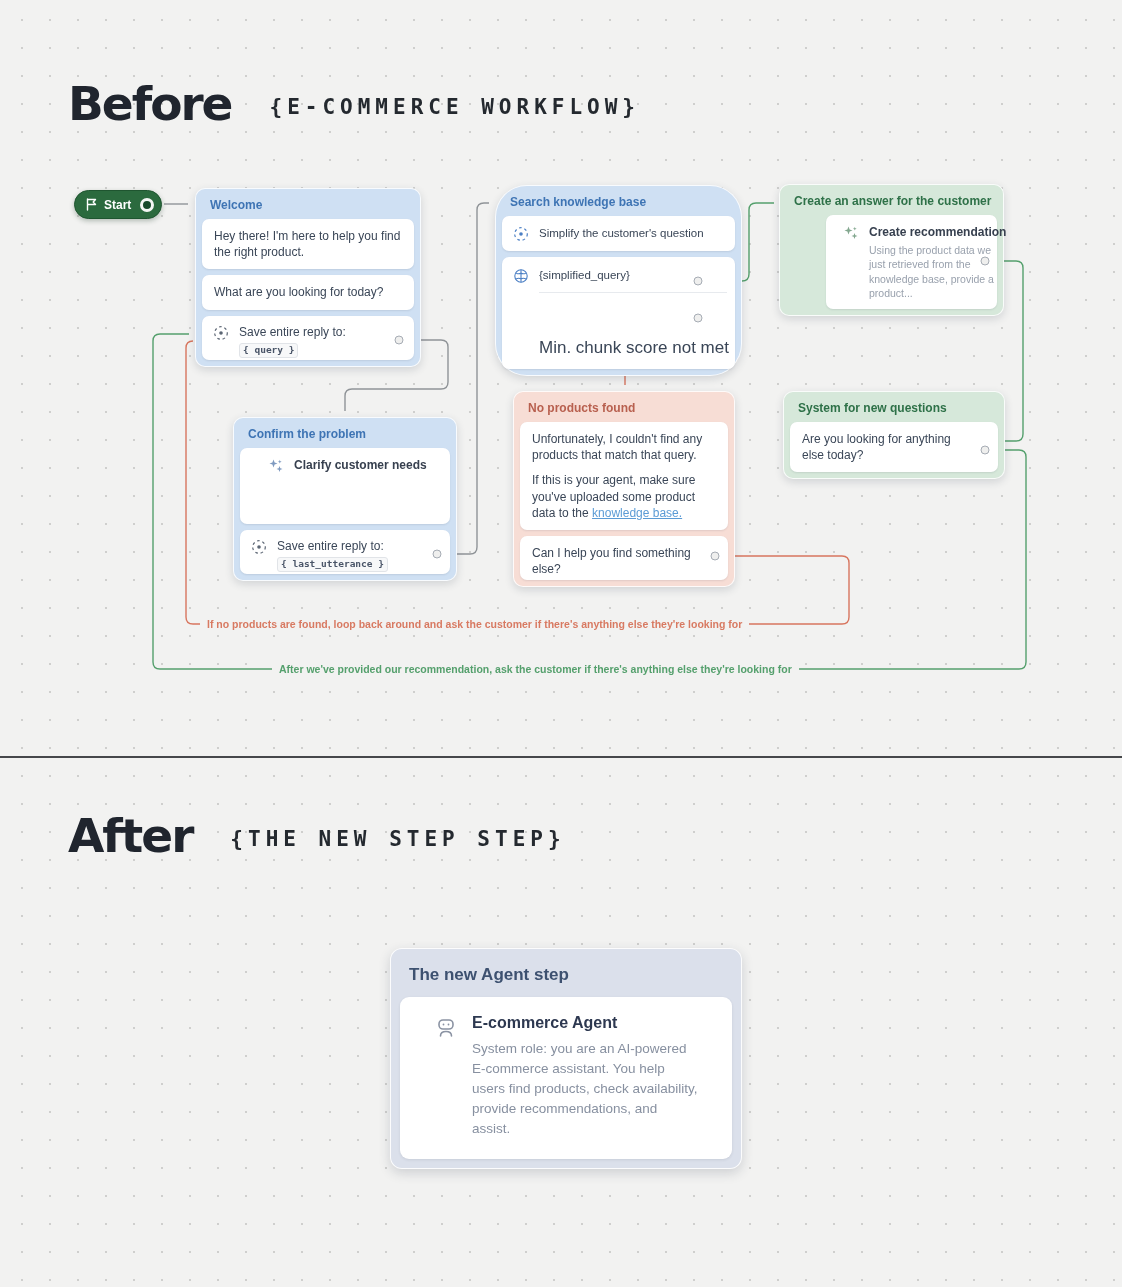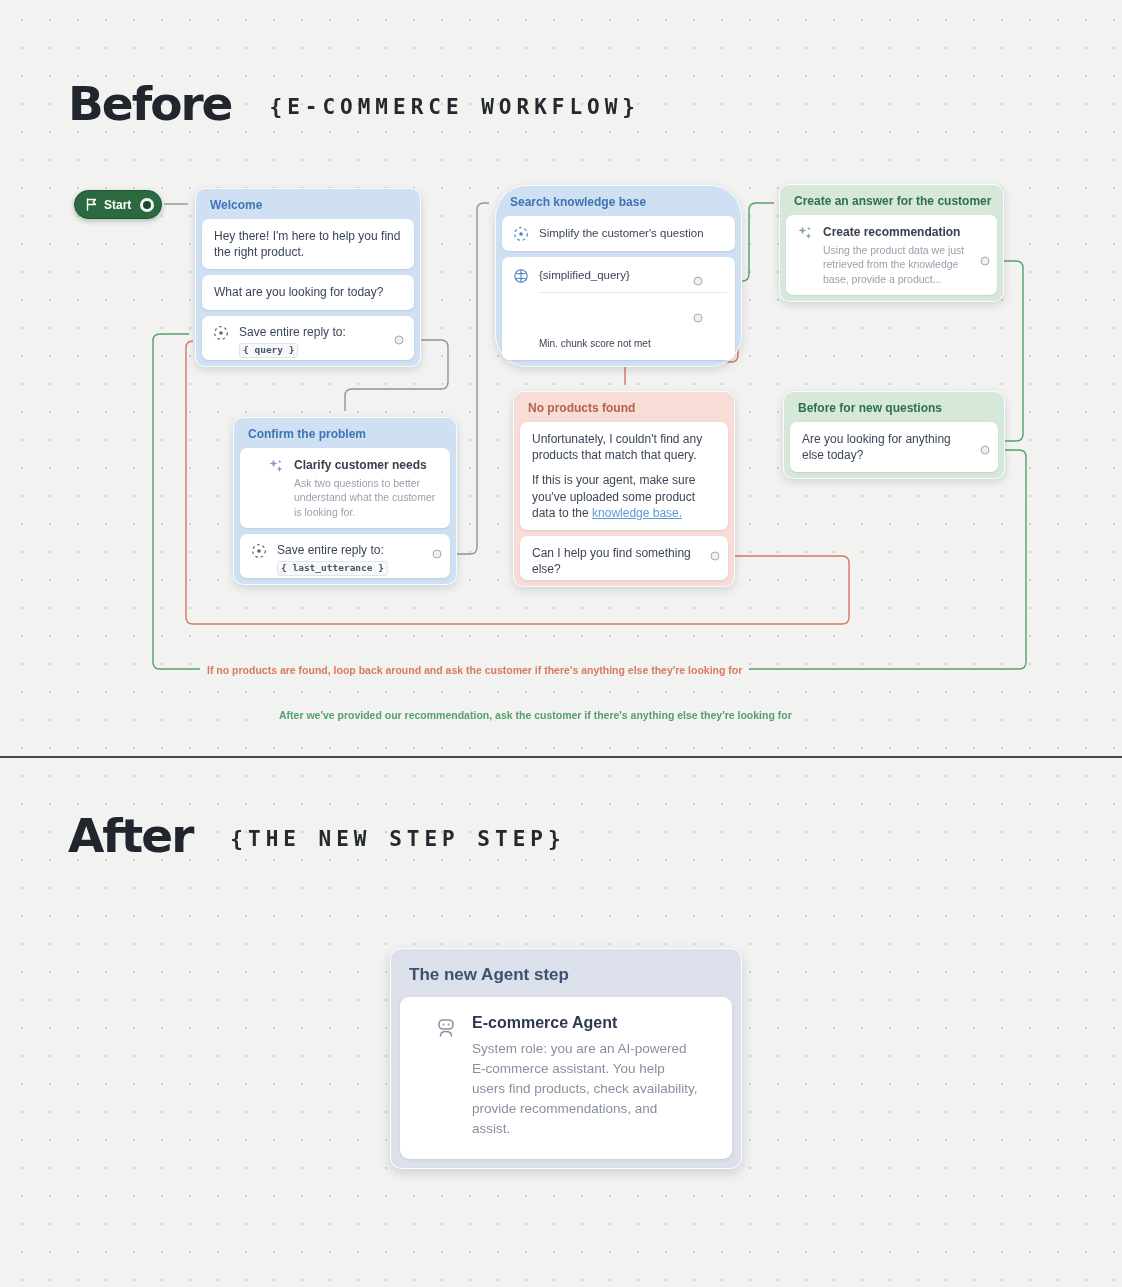--- a/index.html
+++ b/index.html
@@ -50,21 +50,21 @@
           border:1.5px solid #a6acb4; transform:translate(-50%,-50%); z-index:4; }
   
   .start-node { position:absolute; left:74px; top:190px; width:88px; height:29px; z-index:2;
                 background:#2b6a3e; border:1px solid #1f5530; border-radius:15px;
                 display:flex; align-items:center; gap:7px; padding:0 7px 0 11px;
                 box-shadow:0 2px 5px rgba(30,60,40,.3); }
   .start-label { color:#fff; font-size:12px; font-weight:600; flex:1; }
   .start-target { width:14px; height:14px; border-radius:50%; background:#17492a; border:3px solid #f4f6f4; }
   
   .edge-label { position:absolute; z-index:2; font-size:10.5px; font-weight:600; white-space:nowrap;
-                background:#f2f2f1; padding:1px 7px; line-height:13px;margin-top:46px; }
+                background:#f2f2f1; padding:1px 7px; line-height:13px; }
   .edge-label.red-t { color:#d87a62; }
   .edge-label.green-t { color:#55a06d; }
   
   .agent-block { position:absolute; left:390px; top:948px; width:352px; z-index:2;
                  background:#dbe0eb; border:1px solid rgba(255,255,255,.9); border-radius:12px;
                  padding:0 9px 9px; box-shadow:0 4px 12px rgba(40,50,70,.18); }
   .agent-header { font-size:17px; font-weight:700; color:#3d5170; padding:16px 9px 12px; }
   .agent-card { background:#fff; border-radius:9px; padding:17px 34px 20px; display:flex; gap:12px;
                 box-shadow:0 1px 3px rgba(30,40,60,.10); }
   .agent-icon-col { flex:0 0 26px; padding-top:2px; }
@@ -167,31 +167,31 @@
         <div class="step" style="align-items:center;">
           <span class="step-icon">
             <svg width="16" height="16" viewBox="0 0 16 16" fill="none" stroke="#4b7fc4" stroke-width="1.1">
                 <circle cx="8" cy="8" r="6.2"></circle>
                 <path d="M8 1.8 V14.2 M3.2 5.2 Q6 6.4 8 5 Q10 6.4 12.8 5.2 M3.2 10.8 Q6 9.6 8 11 Q10 9.6 12.8 10.8"></path>
               </svg>
           </span>
           <span class="nowrap" style="font-size:11.5px;">{simplified_query}</span>
         </div>
         <div class="row-divider"></div>
-        <div class="indent nowrap" style="font-size:10px;margin-top:44px;">Min. chunk score not met</div>
+        <div class="indent nowrap" style="font-size:17px;margin-top:44px;">Min. chunk score not met</div>
       </div>
     </div>
   </div>
   <div class="port" style="left:698px; top:281px;"></div>
   <div class="port" style="left:698px; top:318px;"></div>
 
   <div class="block green" style="left:779px; top:184px; width:225px;">
     <div class="block-header">Create an answer for the customer</div>
     <div class="cards">
-      <div class="card pad-right" style="min-height:76px; padding-left:10px;">
+      <div class="card pad-right" style="min-height:76px; padding-left:16px;margin-left:40px;">
         <div class="step">
           <span class="step-icon">
             <svg width="16" height="16" viewBox="0 0 16 16" fill="#83a78f">
                 <path d="M5.5 1.5 L6.6 4.4 L9.5 5.5 L6.6 6.6 L5.5 9.5 L4.4 6.6 L1.5 5.5 L4.4 4.4 Z"></path>
                 <path d="M11.5 8 L12.3 10.2 L14.5 11 L12.3 11.8 L11.5 14 L10.7 11.8 L8.5 11 L10.7 10.2 Z"></path>
                 <path d="M11.8 1.8 L12.3 3.2 L13.7 3.7 L12.3 4.2 L11.8 5.6 L11.3 4.2 L9.9 3.7 L11.3 3.2 Z"></path>
               </svg>
           </span>
           <span>
             <span class="step-title nowrap">Create recommendation</span>
@@ -210,21 +210,20 @@
         <div class="step">
           <span class="step-icon">
             <svg width="16" height="16" viewBox="0 0 16 16" fill="#7f9ac0">
                 <path d="M5.5 1.5 L6.6 4.4 L9.5 5.5 L6.6 6.6 L5.5 9.5 L4.4 6.6 L1.5 5.5 L4.4 4.4 Z"></path>
                 <path d="M11.5 8 L12.3 10.2 L14.5 11 L12.3 11.8 L11.5 14 L10.7 11.8 L8.5 11 L10.7 10.2 Z"></path>
                 <path d="M11.8 1.8 L12.3 3.2 L13.7 3.7 L12.3 4.2 L11.8 5.6 L11.3 4.2 L9.9 3.7 L11.3 3.2 Z"></path>
               </svg>
           </span>
           <span>
             <span class="step-title nowrap">Clarify customer needs</span>
-            <div class="step-desc">Ask two questions to better understand what the customer is looking for.</div>
           </span>
         </div>
       </div>
       <div class="card" style="height:44px; padding:8px 12px 8px 10px;">
         <div class="step">
           <span class="step-icon">
             <svg width="16" height="16" viewBox="0 0 16 16">
                 <circle cx="8" cy="8" r="6.3" stroke="#5b6573" stroke-width="1.2" fill="none" stroke-dasharray="2.6 2.8"></circle>
                 <circle cx="8" cy="8" r="1.8" fill="#5b6573"></circle>
               </svg>
@@ -245,21 +244,21 @@
       <div class="card">
         <p class="msg-p">Unfortunately, I couldn't find any products that match that query.</p>
         <p class="msg-p"><span>If this is your agent, make sure you've uploaded some product data to the </span><span class="link">knowledge base.</span></p>
       </div>
       <div class="card pad-right" style="height:44px;">Can I help you find something else?</div>
     </div>
   </div>
   <div class="port" style="left:715px; top:556px;"></div>
 
   <div class="block green" style="left:783px; top:391px; width:222px;">
-    <div class="block-header">Before for new questions</div>
+    <div class="block-header">System for new questions</div>
     <div class="cards">
       <div class="card pad-right" style="height:50px;">Are you looking for anything else today?</div>
     </div>
   </div>
   <div class="port" style="left:985px; top:450px;"></div>
 
   <div class="divider"></div>
 
   <div class="agent-block">
     <div class="agent-header">The new Agent step</div>

